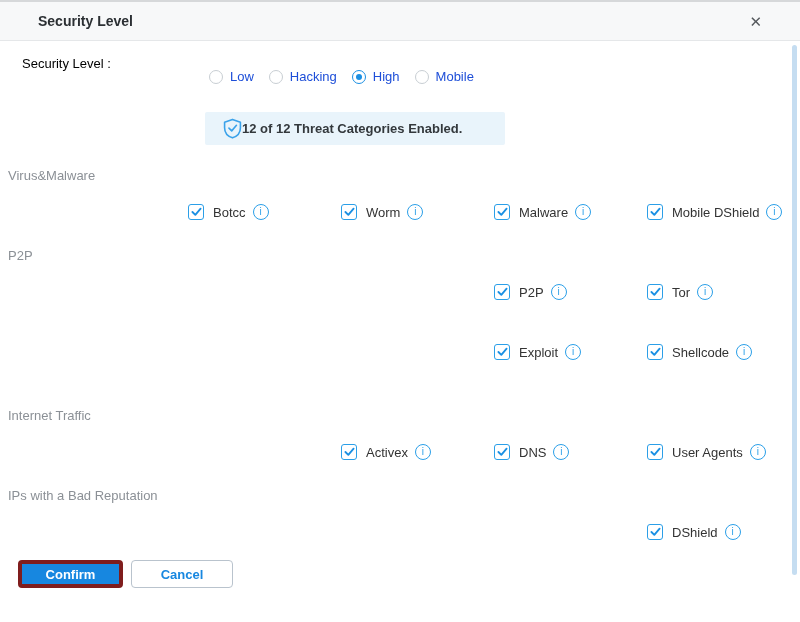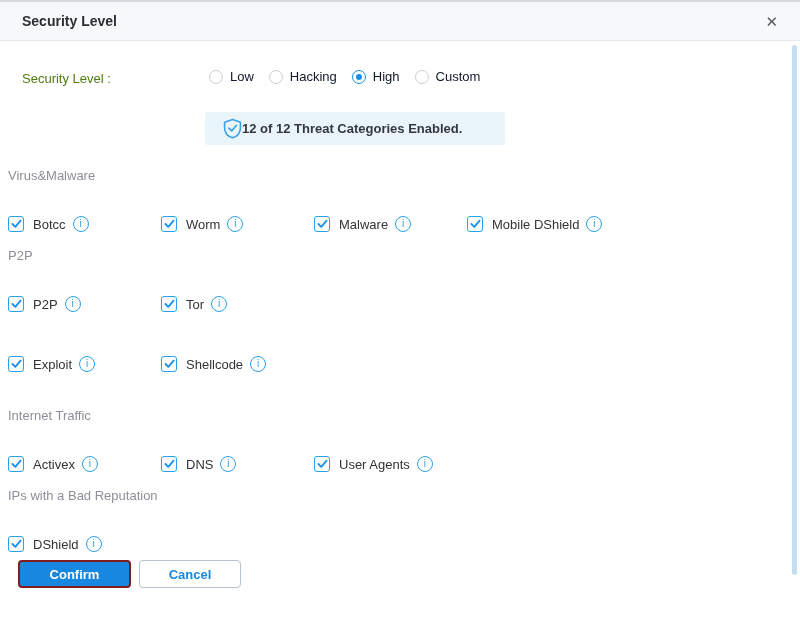--- a/index.html
+++ b/index.html
@@ -7,54 +7,54 @@
     width:800px;height:622px;background:#ffffff;
     font-family:"Liberation Sans","DejaVu Sans",sans-serif;
     font-size:13px;color:#333;overflow:hidden;
   }
   .dialog{position:relative;width:800px;height:622px;background:#fff;}
 
   
   .dialog-header{
     position:absolute;top:0;left:0;right:0;height:41px;box-sizing:border-box;
     background:#f7f8f9;border-top:2px solid #d6d8da;border-bottom:1px solid #e5e7e9;
-    display:flex;align-items:center;justify-content:space-between;padding:0 22px;
+    display:flex;align-items:center;justify-content:space-between;padding:0 38px;
   }
   .dialog-title{font-weight:bold;font-size:14px;color:#2b2f33;}
   .close-btn{font-size:15px;color:#55595d;cursor:pointer;line-height:1;}
 
   
-  .level-label{position:absolute;left:22px;top:71px;color:#4d7c0f;}
+  .level-label{position:absolute;left:22px;top:56px;color:#000000;}
   .radio-group{position:absolute;left:209px;top:69px;display:flex;align-items:center;gap:15px;}
   .radio-option{display:inline-flex;align-items:center;gap:7px;cursor:pointer;}
   .radio-circle{
     width:14px;height:14px;border-radius:50%;box-sizing:border-box;
     border:1px solid #c8ced3;background:#fff;position:relative;flex:0 0 auto;
   }
   .radio-circle.selected{border-color:#1a8fe3;}
   .radio-circle.selected::after{
     content:"";position:absolute;left:3px;top:3px;width:6px;height:6px;
     border-radius:50%;background:#1a8fe3;
   }
-  .radio-label{color:#0f172a;}
+  .radio-label{color:#1d4ed8;}
 
   
   .banner{
     position:absolute;left:205px;top:112px;width:300px;height:33px;
     background:#e9f4fb;border-radius:2px;display:flex;align-items:center;
     box-sizing:border-box;padding:0 12px 0 18px;
   }
   .banner-text{font-weight:bold;color:#33383c;font-size:13px;}
   .shield-icon{flex:0 0 auto;display:block;}
 
   
   .sections{position:absolute;left:0;top:160px;right:0;}
   .section{height:80px;box-sizing:border-box;padding:6px 0 0 8px;}
   .section-title{color:#8b9096;height:20px;line-height:20px;}
-  .section-row{display:flex;align-items:center;margin-top:30px;}
+  .section-row{display:flex;align-items:center;margin-top:18px;justify-content:flex-end;}
   .checkbox-item{display:flex;align-items:center;width:153px;flex:0 0 auto;cursor:pointer;}
   .checkbox{
     width:16px;height:16px;box-sizing:border-box;border:1px solid #2b9fe8;
     border-radius:3px;background:#fff;display:flex;align-items:center;justify-content:center;
     flex:0 0 auto;
   }
   .checkbox svg{display:block;}
   .checkbox-label{margin-left:9px;color:#333;}
   .info-icon{
     margin-left:7px;width:16px;height:16px;box-sizing:border-box;
@@ -63,21 +63,21 @@
     font-size:10px;line-height:1;cursor:pointer;flex:0 0 auto;
   }
 
   
   .footer{position:absolute;left:18px;top:560px;display:flex;gap:8px;}
   .btn{
     height:28px;border-radius:4px;font-weight:bold;font-size:13px;
     font-family:"Liberation Sans","DejaVu Sans",sans-serif;cursor:pointer;
     display:inline-flex;align-items:center;justify-content:center;box-sizing:border-box;
   }
-  .btn-confirm{width:113px;background:#1787e0;border:2px solid #7f1d1d;color:#fff;}
+  .btn-confirm{width:105px;background:#1787e0;border:4px solid #7f1d1d;color:#fff;}
   .btn-cancel{width:102px;background:#fff;border:1px solid #b9c3cd;color:#1787e0;}
 
   
   .scrollbar-thumb{
     position:absolute;right:3px;top:45px;width:5px;height:530px;
     background:#c5ddf1;border-radius:3px;
   }
 </style>
 </head>
 <body>
@@ -98,21 +98,21 @@
       <span class="radio-option">
         <span class="radio-circle"></span>
         <span class="radio-label">Hacking</span>
       </span>
       <span class="radio-option">
         <span class="radio-circle selected"></span>
         <span class="radio-label">High</span>
       </span>
       <span class="radio-option">
         <span class="radio-circle"></span>
-        <span class="radio-label">Custom</span>
+        <span class="radio-label">Mobile</span>
       </span>
     </div>
 
   <div class="banner">
     <svg class="shield-icon" width="19" height="21" viewBox="0 0 24 26" fill="none">
       <path d="M12 1.5 L22 5 V12 C22 18.6 17.8 22.9 12 24.8 C6.2 22.9 2 18.6 2 12 V5 Z" stroke="#3aa2ea" stroke-width="2" stroke-linejoin="round" fill="none"></path>
       <path d="M7.5 12.5 L11 16 L17 9" stroke="#3aa2ea" stroke-width="2" stroke-linecap="round" stroke-linejoin="round" fill="none"></path>
     </svg>
     <span class="banner-text">12 of 12 Threat Categories Enabled.</span>
   </div>

